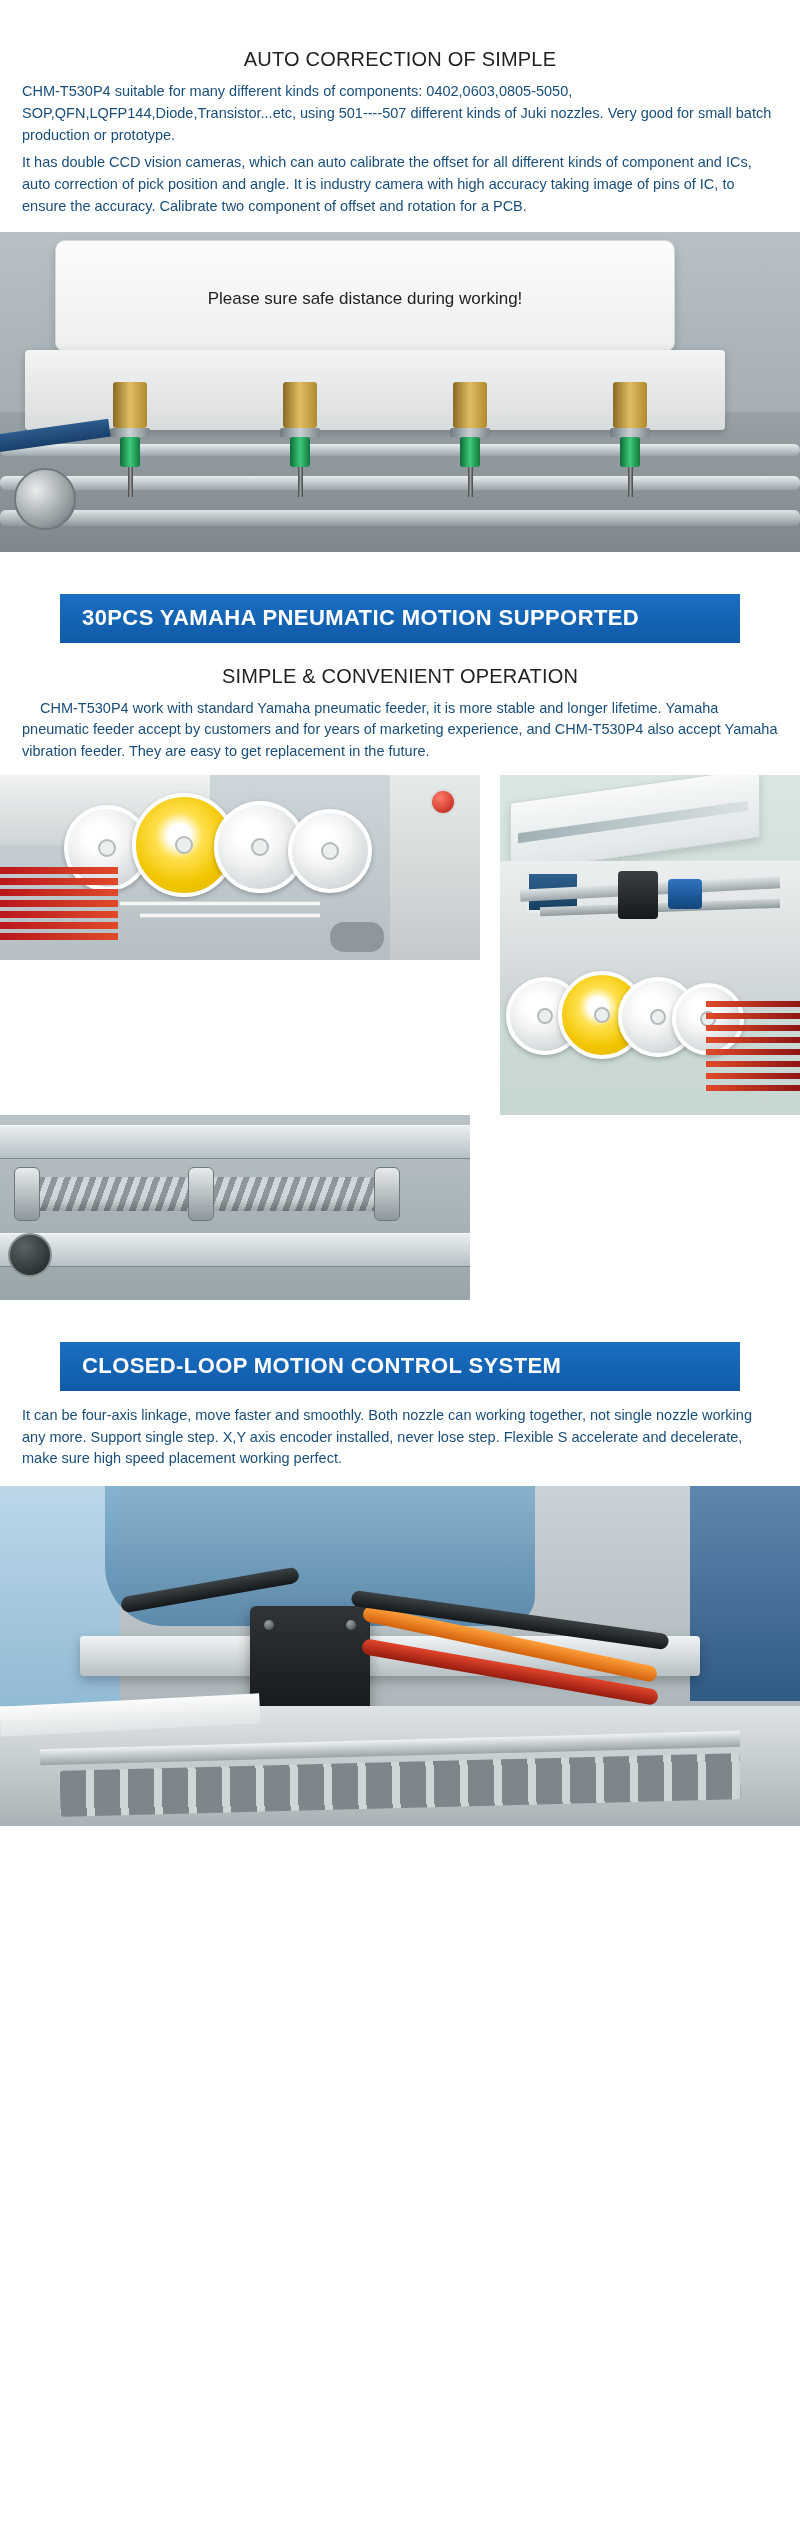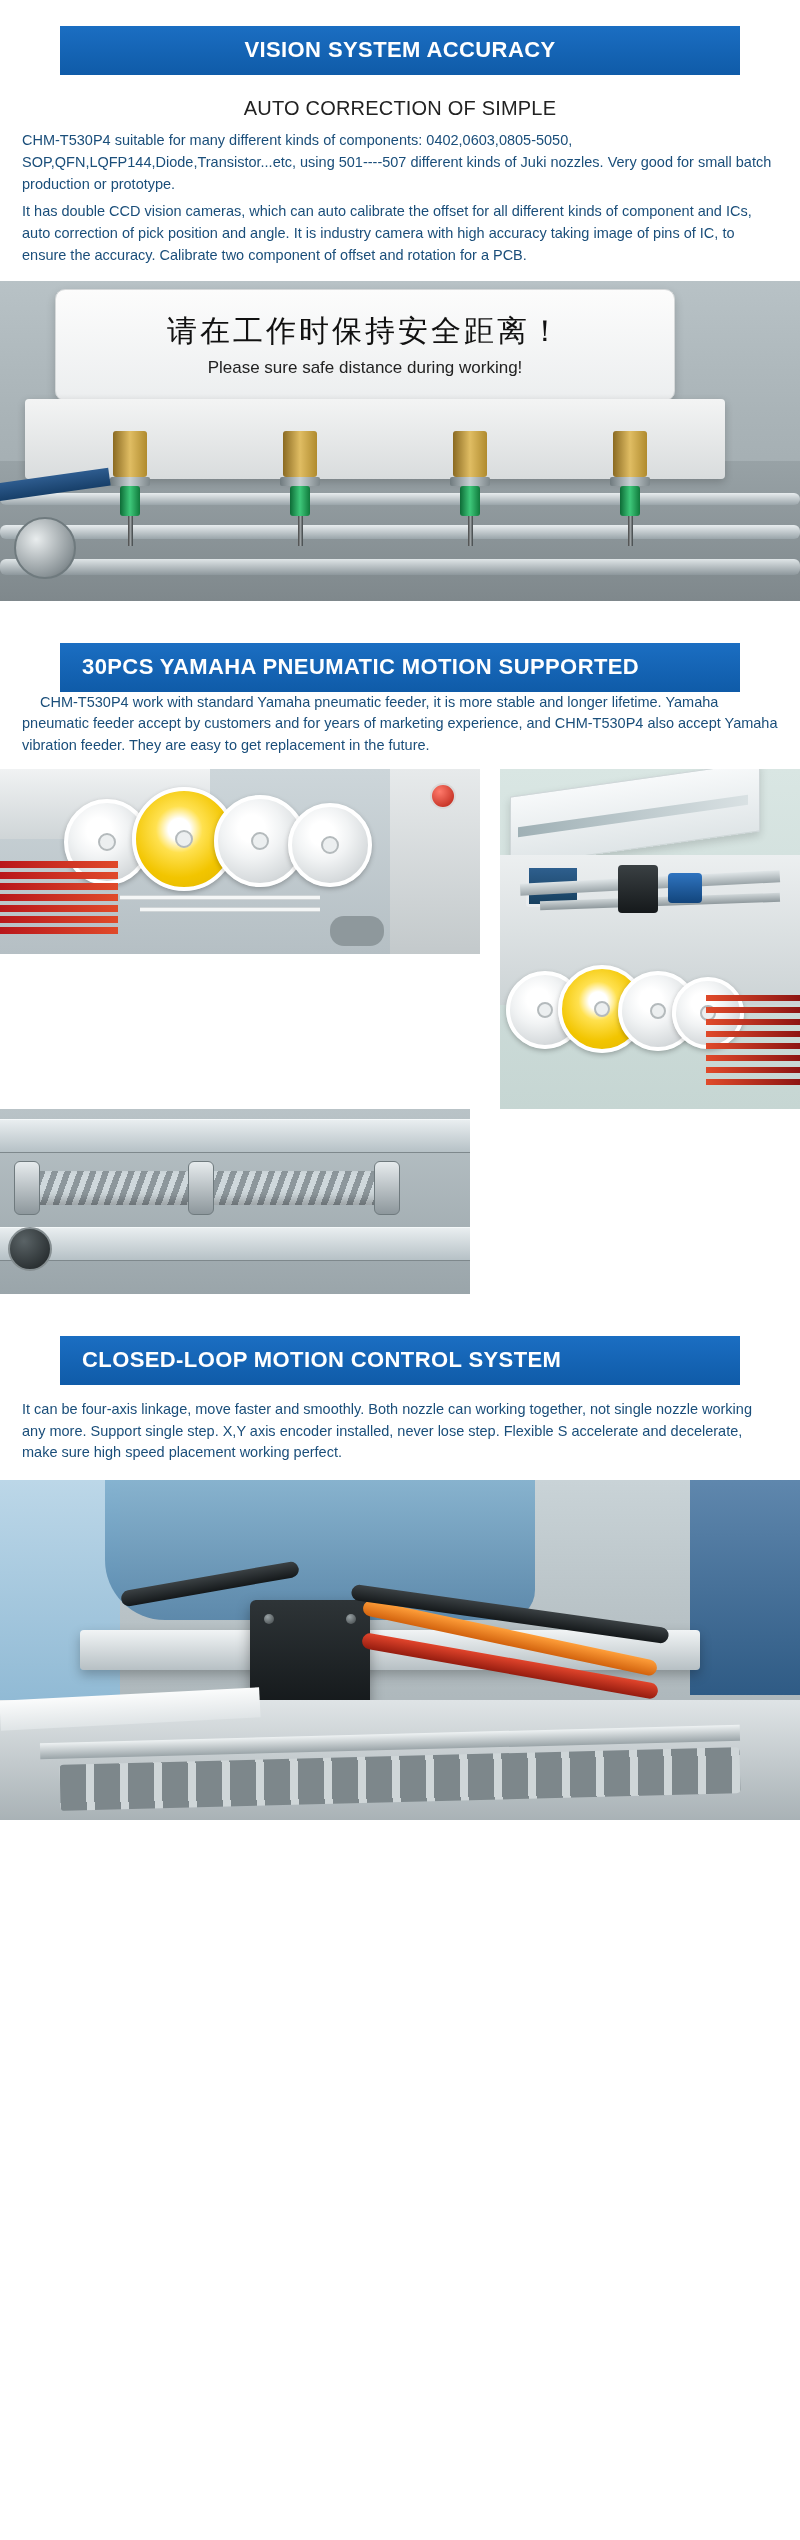--- a/index.html
+++ b/index.html
@@ -365,37 +365,35 @@
     height: 185px;
   }
 </style>
 </head>
 <body>
 
 <div class="page">
 
   <div class="gap-md"></div>
 
-  <div class="banner">VISION SYSTEM ACCURACY</div>
 
   <div class="subtitle">AUTO CORRECTION OF SIMPLE</div>
 
   <div class="body-text">
     <p>CHM-T530P4 suitable for many different kinds of components: 0402,0603,0805-5050, SOP,QFN,LQFP144,Diode,Transistor...etc, using 501----507 different kinds of Juki nozzles. Very good for small batch production or prototype.</p>
     <p>It has double CCD vision cameras, which can auto calibrate the offset for all different kinds of component and ICs, auto correction of pick position and angle. It is industry camera with high accuracy taking image of pins of IC, to ensure the accuracy. Calibrate two component of offset and rotation for a PCB.</p>
   </div>
 
   <div class="photo" id="photo1">
     <div class="floor"></div>
     <div class="rail r1"></div>
     <div class="rail r2"></div>
     <div class="rail r3"></div>
 
     <div class="labelplate">
-      <div class="cn">请在工作时保持安全距离！</div>
       <div class="en">Please sure safe distance during working!</div>
     </div>
 
     <div class="headbox"></div>
 
     <div class="nozzle" style="left:108px; top:150px;">
       <div class="brass"></div>
       <div class="ring"></div>
       <div class="green"></div>
       <div class="tip"></div>
@@ -420,20 +418,21 @@
     </div>
 
     <div class="disc"></div>
     <div class="bluebar"></div>
   </div>
 
   <div class="gap-lg"></div>
 
   <div class="banner left">30PCS YAMAHA PNEUMATIC MOTION SUPPORTED</div>
 
+  <div class="subtitle">SIMPLE &amp; CONVENIENT OPERATION</div>
 
   <div class="body-text">
     <p class="indent">CHM-T530P4 work with standard Yamaha pneumatic feeder, it is more stable and longer lifetime. Yamaha pneumatic feeder accept by customers and for years of marketing experience, and  CHM-T530P4  also accept Yamaha vibration feeder. They are easy to get replacement in the future.</p>
   </div>
 
   <div class="photo-cluster">
 
     <div class="photo" id="photo2">
       <div class="machtop"></div>
       <div class="panel"></div>

